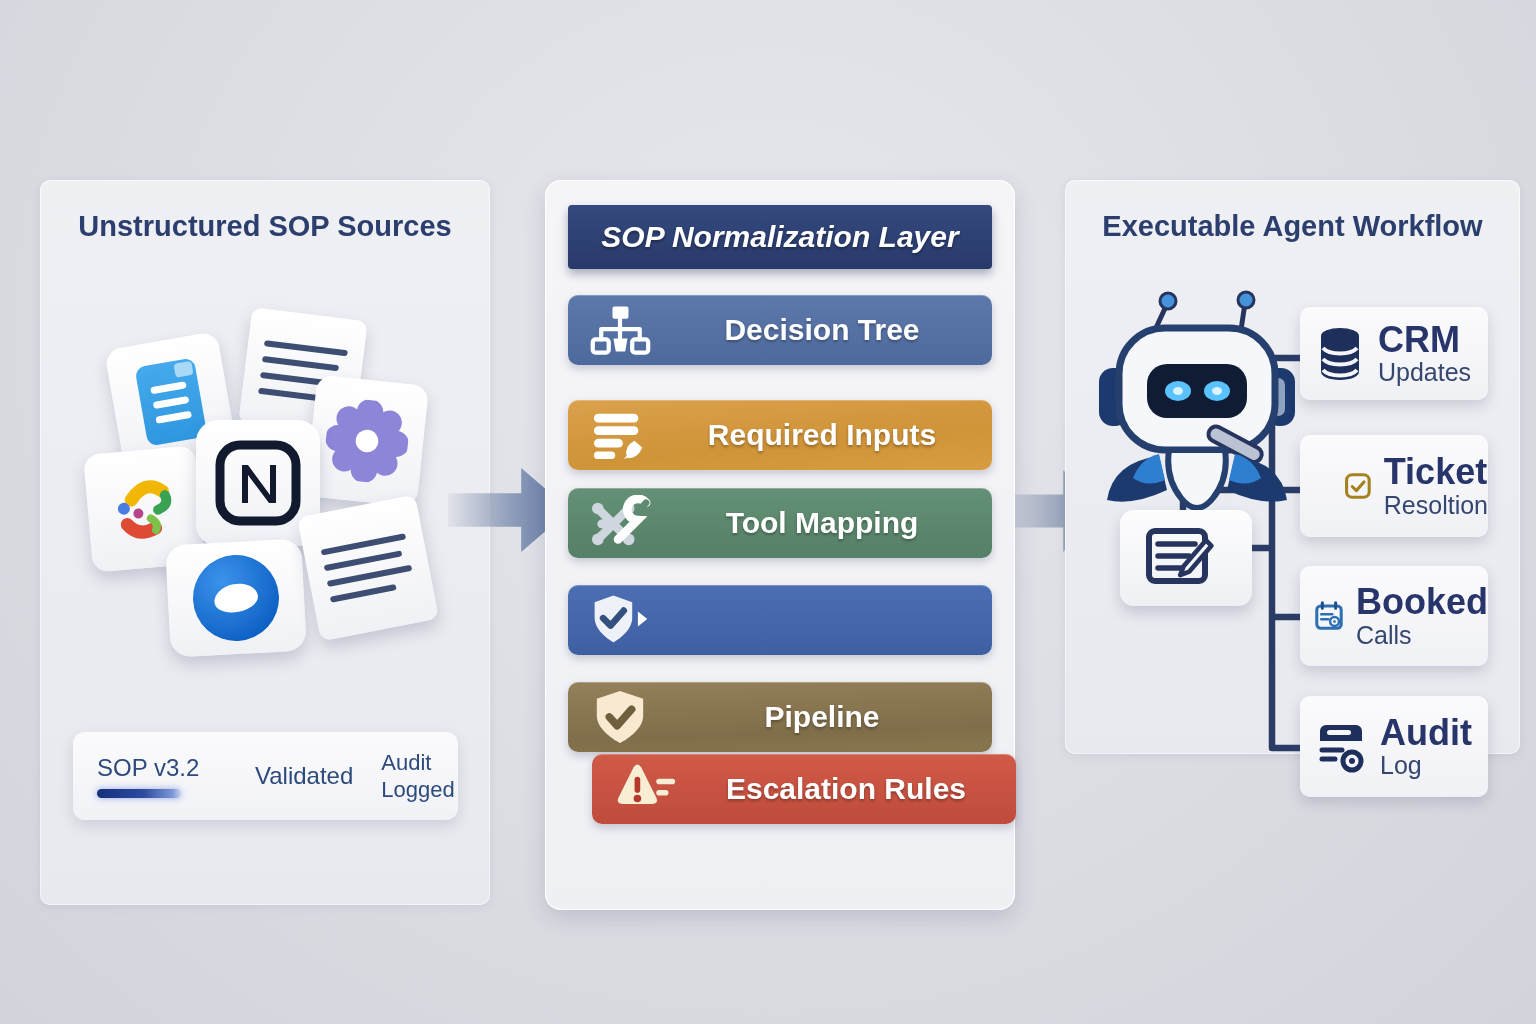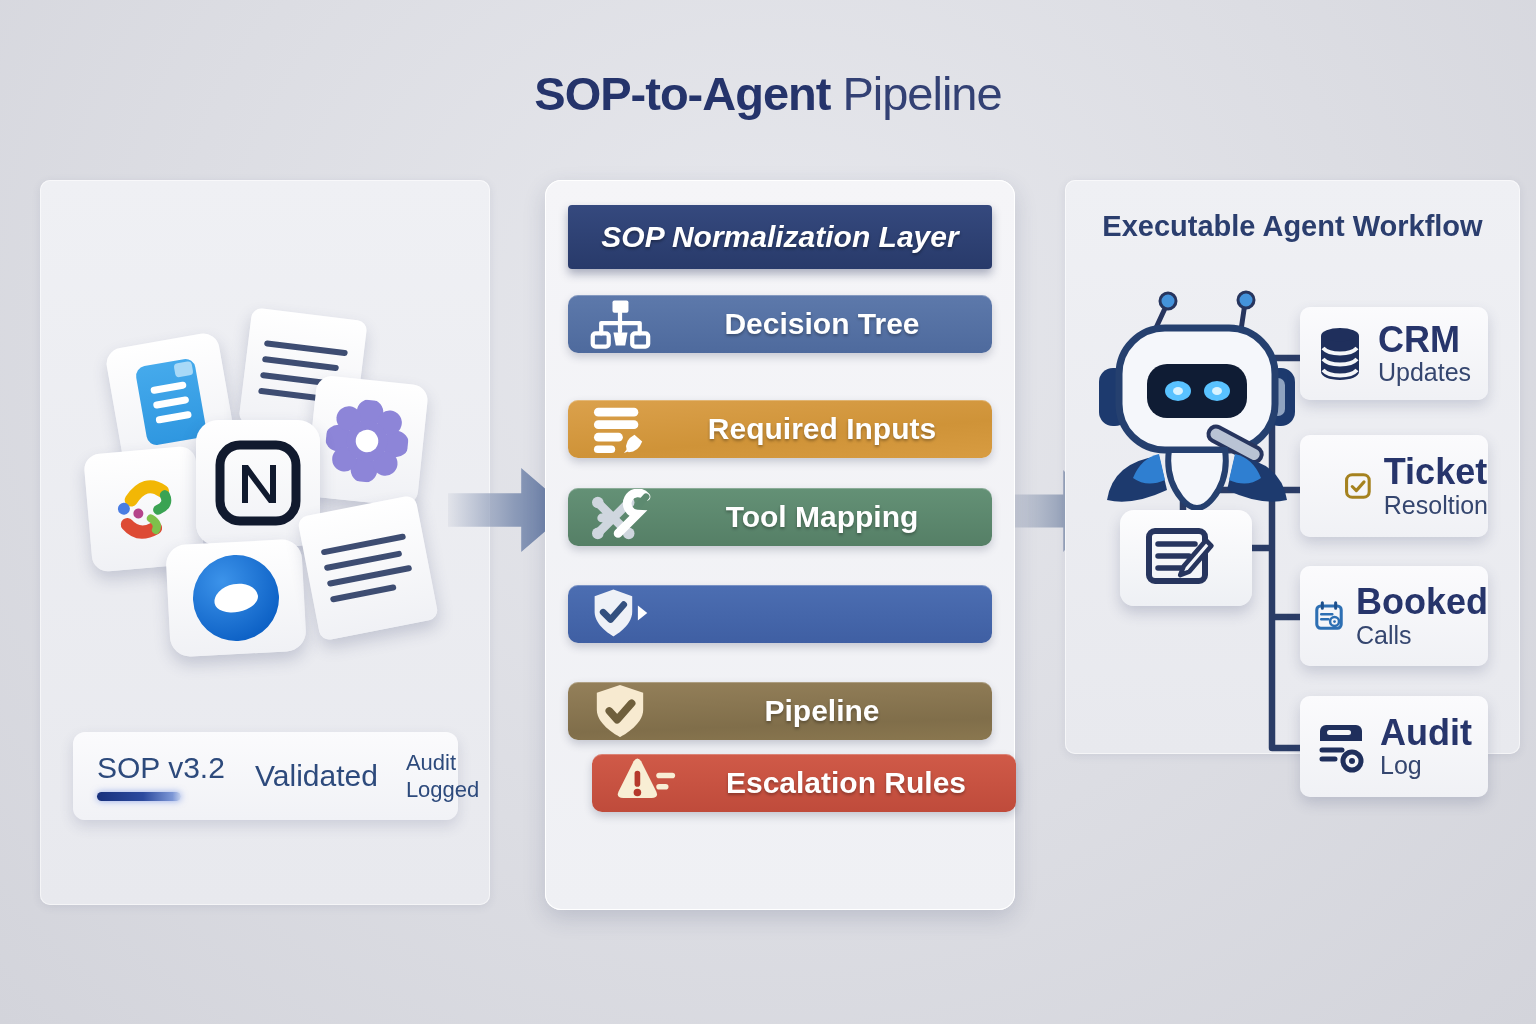--- a/index.html
+++ b/index.html
@@ -36,39 +36,39 @@
   .c-flower{left:271px;top:200px;width:112px;height:122px;transform:rotate(6deg);}
   .c-swirl{left:48px;top:270px;width:112px;height:118px;transform:rotate(-5deg);}
   .c-notion{left:156px;top:240px;width:124px;height:126px;border-radius:22px;}
   .c-chat{left:128px;top:362px;width:136px;height:112px;transform:rotate(-3deg);border-radius:20px;}
   .chat-circle{width:86px;height:86px;border-radius:50%;background:radial-gradient(circle at 35% 30%,#3c93ea,#0e62c6 75%);
                display:flex;align-items:center;justify-content:center;}
   .chat-circle i{display:block;width:44px;height:28px;background:#fff;border-radius:50% 50% 50% 50%/55% 55% 45% 45%;transform:rotate(-8deg);}
   
   .badge-bar{position:absolute;left:33px;top:552px;width:385px;height:88px;background:linear-gradient(180deg,#fbfbfd,#f1f2f6);
              border-radius:12px;box-shadow:0 6px 14px rgba(60,70,110,.16);display:flex;align-items:center;}
-  .badge{display:flex;flex-direction:column;justify-content:center;gap:7px;padding:0 14px;color:#2d4a7c;font-size:30px;}
+  .badge{display:flex;flex-direction:column;justify-content:center;gap:7px;padding:0 14px;color:#2d4a7c;font-size:24px;}
   .badge.v{flex:0 0 130px;padding-left:24px;}
   .badge .progress{display:block;width:84px;height:9px;border-radius:5px;
       background:linear-gradient(90deg,#17307c 0%,#2c4a9e 55%,#7d97d6 90%,#c6d2ee 100%);
       box-shadow:0 0 7px rgba(70,110,220,.55);}
   .bdiv{width:2px;height:52px;background:#c8ccd8;border-radius:1px;}
   .badge.two{font-size:22px;line-height:1.15;gap:1px;}
   
   .flow-arrow{position:absolute;
      clip-path:polygon(0 30%,60% 30%,60% 0,100% 50%,60% 100%,60% 70%,0 70%);
      background:linear-gradient(90deg,rgba(196,200,212,.25) 0%,#8b9ab8 55%,#5f76a2 100%);}
   #arrow-1{left:448px;top:468px;width:122px;height:84px;}
   #arrow-2{left:1008px;top:470px;width:92px;height:82px;background:linear-gradient(90deg,rgba(190,195,208,.45) 0%,#97a3ba 60%,#76879f 100%);}
   
   .mheader{position:absolute;left:23px;top:25px;width:424px;height:64px;border-radius:4px;
       background:linear-gradient(180deg,#35497e,#283a6a);box-shadow:0 5px 10px rgba(30,40,80,.35);
       display:flex;align-items:center;justify-content:center;color:#fff;font-size:30px;font-weight:700;
       text-shadow:0 2px 3px rgba(0,0,0,.35);font-style:italic;}
-  .mrow{position:absolute;left:23px;width:424px;height:58px;border-radius:10px;display:flex;align-items:center;
+  .mrow{position:absolute;left:23px;width:424px;height:70px;border-radius:10px;display:flex;align-items:center;
       box-shadow:0 4px 9px rgba(40,50,80,.22), inset 0 1px 0 rgba(255,255,255,.25);}
   .mrow .ricon{flex:0 0 104px;display:flex;align-items:center;justify-content:center;}
   .mrow .rlabel{flex:1;text-align:center;padding-right:20px;color:#fff;font-size:30px;font-weight:700;text-shadow:0 2px 3px rgba(0,0,0,.3);}
   .row-0{top:115px;background:linear-gradient(180deg,#5d79ab,#4e6a9d);}
   .row-1{top:220px;background:linear-gradient(175deg,#dba14c,#cf9338 60%,#d89c41);}
   .row-2{top:308px;background:linear-gradient(180deg,#649176,#557f66);}
   .row-3{top:405px;background:linear-gradient(180deg,#4c6eb2,#3f5fa3);}
   .row-4{top:502px;background:linear-gradient(178deg,#94805a,#806e4a 70%,#8a774f);}
   .row-5{top:574px;background:linear-gradient(180deg,#d05a48,#bf4b3b);margin-left:24px;}
   
@@ -84,25 +84,23 @@
   .out-3{top:516px;height:101px;}
   .out-text{display:flex;flex-direction:column;line-height:1.08;}
   .out-text .l1{font-size:36px;font-weight:800;color:#27356b;}
   .out-text .l2{font-size:25px;font-weight:400;color:#35466f;}
 </style>
 </head>
 <body>
 
 <div class="stage">
 
-  <div class="page-title">
-    <span class="b">SOP-to-Agent</span><span class="r">Pipeline</span>
-  </div>
 
   <div class="panel" id="left-panel">
+    <div class="panel-title">Unstructured SOP Sources</div>
 
     <div class="src-card c-gdoc">
       <div class="gdoc">
           <i></i>
           <i></i>
           <i></i>
         </div>
     </div>
 
     <div class="src-card c-page1">

